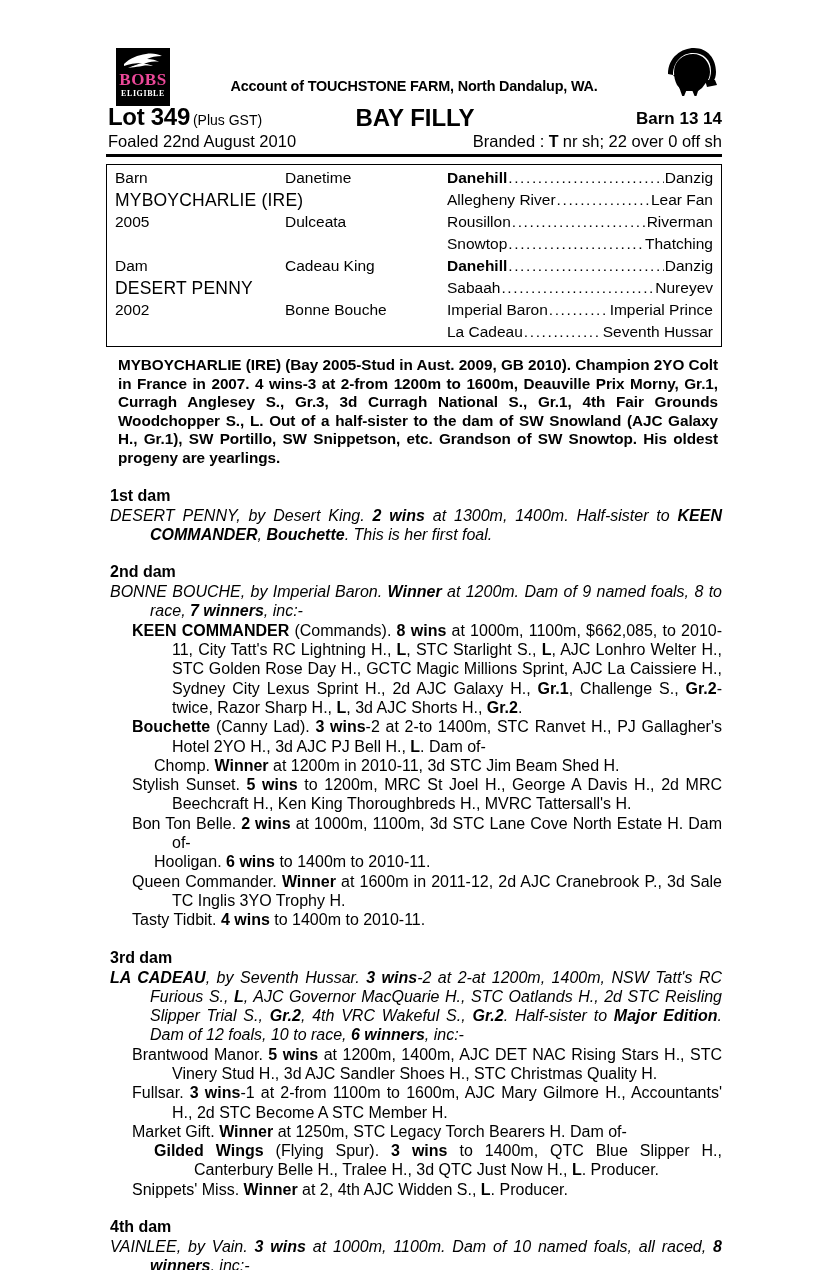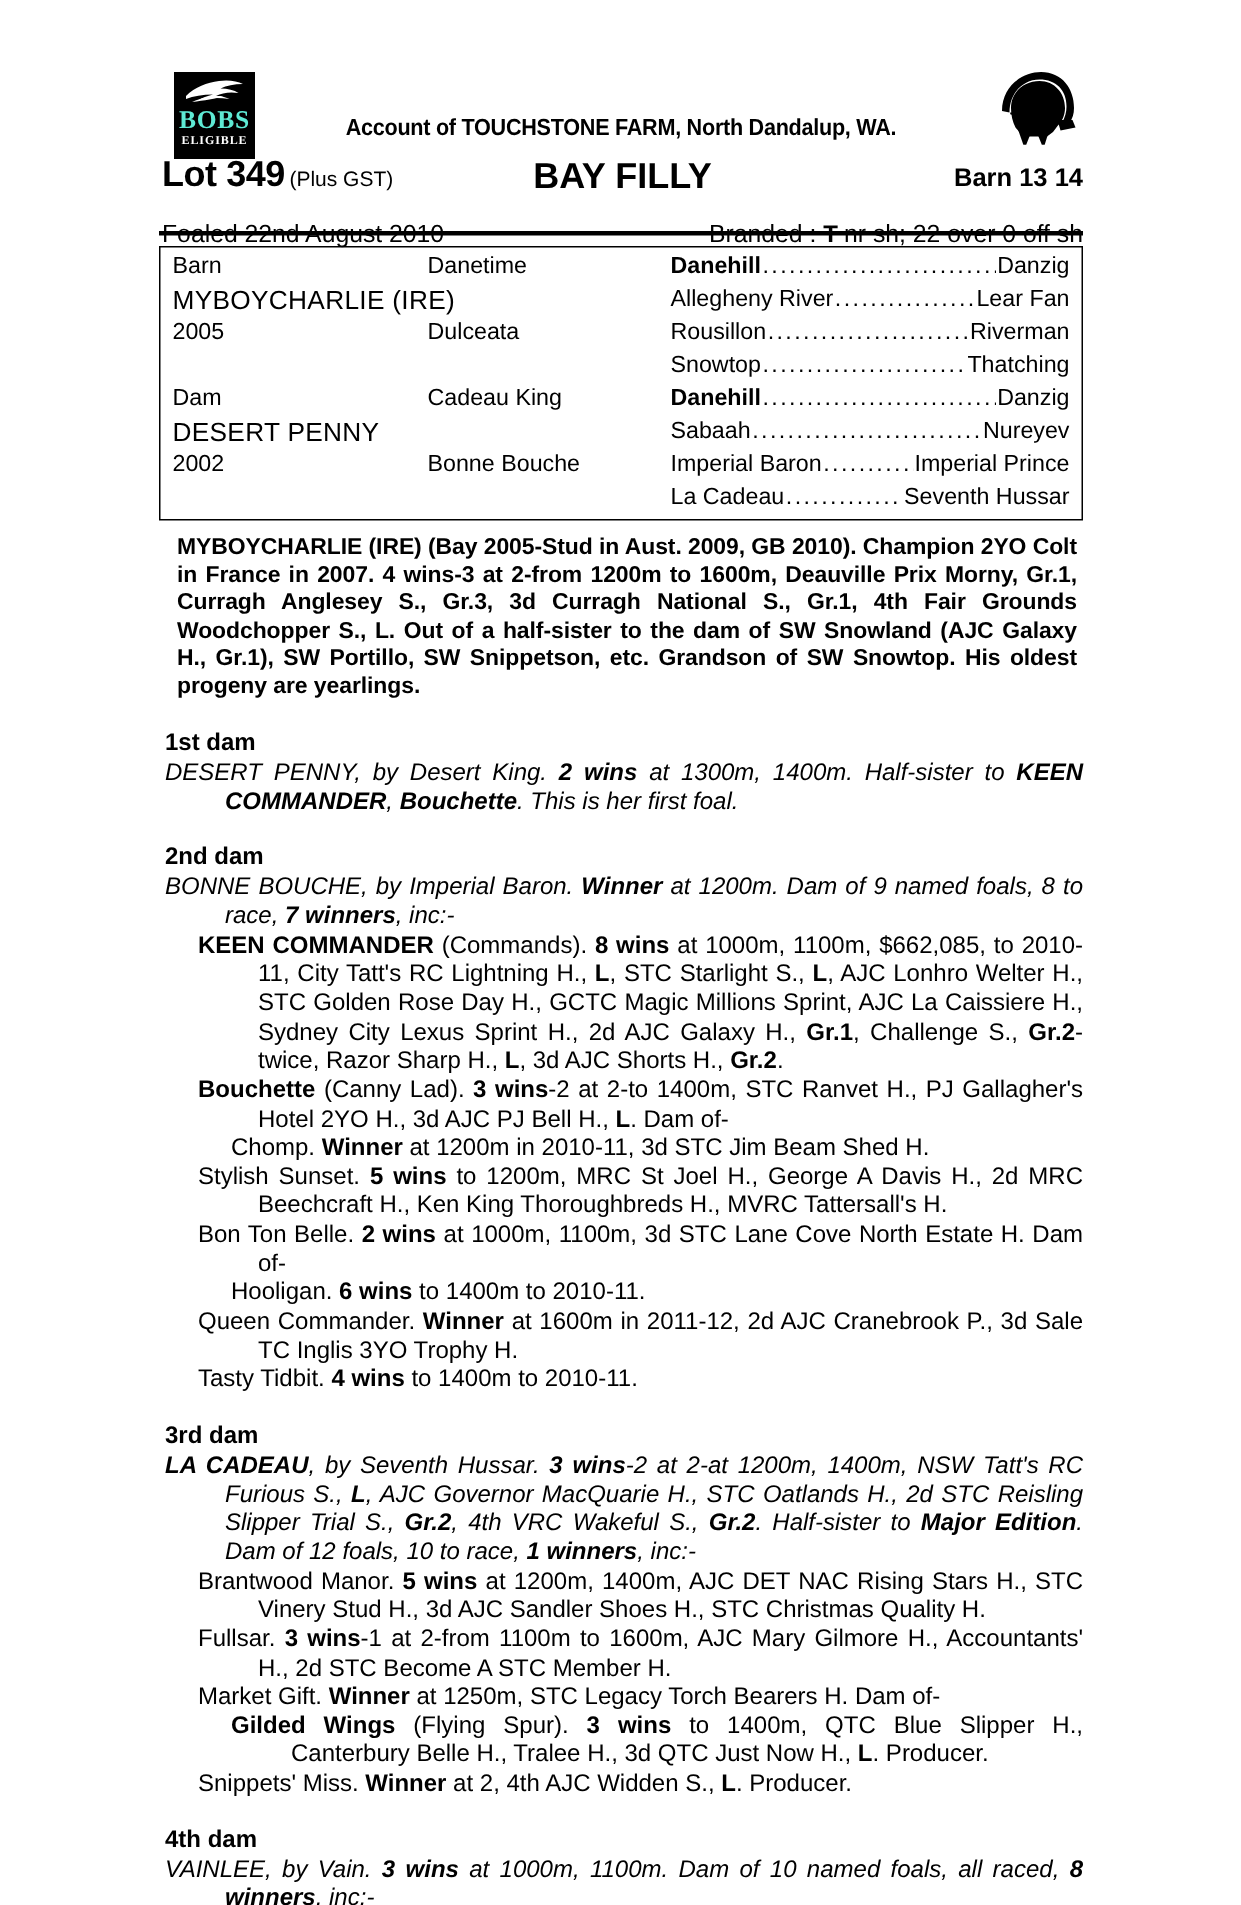--- a/index.html
+++ b/index.html
@@ -49,21 +49,21 @@
     padding-top: 3px;
   }
   .bobs-bird {
     width: 42px;
     height: 19px;
     position: relative;
     overflow: hidden;
   }
   .bobs-bird svg { display:block; }
   .bobs-word {
-    color: #5eead4;
+    color: #ec4899;
     font-family: "Liberation Serif", serif;
     font-weight: bold;
     font-size: 17px;
     line-height: 18px;
     letter-spacing: 0.5px;
     margin-top: 1px;
   }
   .bobs-sub {
     color: #ffffff;
     font-family: "Liberation Serif", serif;
@@ -131,21 +131,21 @@
     top: 6px;
     font-weight: bold;
     font-size: 17px;
     white-space: nowrap;
   }
 
   .foaled-row {
     position: absolute;
     left: 2px;
     right: 0;
-    top: 103px;
+    top: 88px;
     height: 22px;
     font-size: 16.5px;
   }
   .foaled-left { position: absolute; left: 0; top: 0; white-space: nowrap; }
   .foaled-right { position: absolute; right: 0; top: 0; white-space: nowrap; }
   .brand-glyph {
     font-family: "Liberation Sans", sans-serif;
     font-weight: bold;
     font-size: 16px;
     letter-spacing: -0.5px;
@@ -364,21 +364,21 @@
           <div class="ln hang2"><b>Bouchette</b> (Canny Lad). <b>3 wins</b>-2 at 2-to 1400m, STC Ranvet H., PJ Gallagher's Hotel 2YO H., 3d AJC PJ Bell H., <b>L</b>. Dam of-</div>
           <div class="ln hang3">Chomp. <b>Winner</b> at 1200m in 2010-11, 3d STC Jim Beam Shed H.</div>
           <div class="ln hang2">Stylish Sunset. <b>5 wins</b> to 1200m, MRC St Joel H., George A Davis H., 2d MRC Beechcraft H., Ken King Thoroughbreds H., MVRC Tattersall's H.</div>
           <div class="ln hang2">Bon Ton Belle. <b>2 wins</b> at 1000m, 1100m, 3d STC Lane Cove North Estate H. Dam of-</div>
           <div class="ln hang3">Hooligan. <b>6 wins</b> to 1400m to 2010-11.</div>
           <div class="ln hang2">Queen Commander. <b>Winner</b> at 1600m in 2011-12, 2d AJC Cranebrook P., 3d Sale TC Inglis 3YO Trophy H.</div>
           <div class="ln hang2">Tasty Tidbit. <b>4 wins</b> to 1400m to 2010-11.</div>
         </div>
         <div class="dam-head">3rd dam</div>
         <div class="blk">
-          <div class="ln hang1"><b>LA CADEAU</b>, by Seventh Hussar. <b>3 wins</b>-2 at 2-at 1200m, 1400m, NSW Tatt's RC Furious S., <b>L</b>, AJC Governor MacQuarie H., STC Oatlands H., 2d STC Reisling Slipper Trial S., <b>Gr.2</b>, 4th VRC Wakeful S., <b>Gr.2</b>. Half-sister to <b>Major Edition</b>. Dam of 12 foals, 10 to race, <b>1 winners</b>, inc:-</div>
+          <div class="ln hang1"><b>LA CADEAU</b>, by Seventh Hussar. <b>3 wins</b>-2 at 2-at 1200m, 1400m, NSW Tatt's RC Furious S., <b>L</b>, AJC Governor MacQuarie H., STC Oatlands H., 2d STC Reisling Slipper Trial S., <b>Gr.2</b>, 4th VRC Wakeful S., <b>Gr.2</b>. Half-sister to <b>Major Edition</b>. Dam of 12 foals, 10 to race, <b>6 winners</b>, inc:-</div>
           <div class="ln hang2">Brantwood Manor. <b>5 wins</b> at 1200m, 1400m, AJC DET NAC Rising Stars H., STC Vinery Stud H., 3d AJC Sandler Shoes H., STC Christmas Quality H.</div>
           <div class="ln hang2">Fullsar. <b>3 wins</b>-1 at 2-from 1100m to 1600m, AJC Mary Gilmore H., Accountants' H., 2d STC Become A STC Member H.</div>
           <div class="ln hang2">Market Gift. <b>Winner</b> at 1250m, STC Legacy Torch Bearers H. Dam of-</div>
           <div class="ln hang3"><b>Gilded Wings</b> (Flying Spur). <b>3 wins</b> to 1400m, QTC Blue Slipper H., Canterbury Belle H., Tralee H., 3d QTC Just Now H., <b>L</b>. Producer.</div>
           <div class="ln hang2">Snippets' Miss. <b>Winner</b> at 2, 4th AJC Widden S., <b>L</b>. Producer.</div>
         </div>
         <div class="dam-head">4th dam</div>
         <div class="blk">
           <div class="ln hang1">VAINLEE, by Vain. <b>3 wins</b> at 1000m, 1100m. Dam of 10 named foals, all raced, <b>8 winners</b>, inc:-</div>
         </div>

